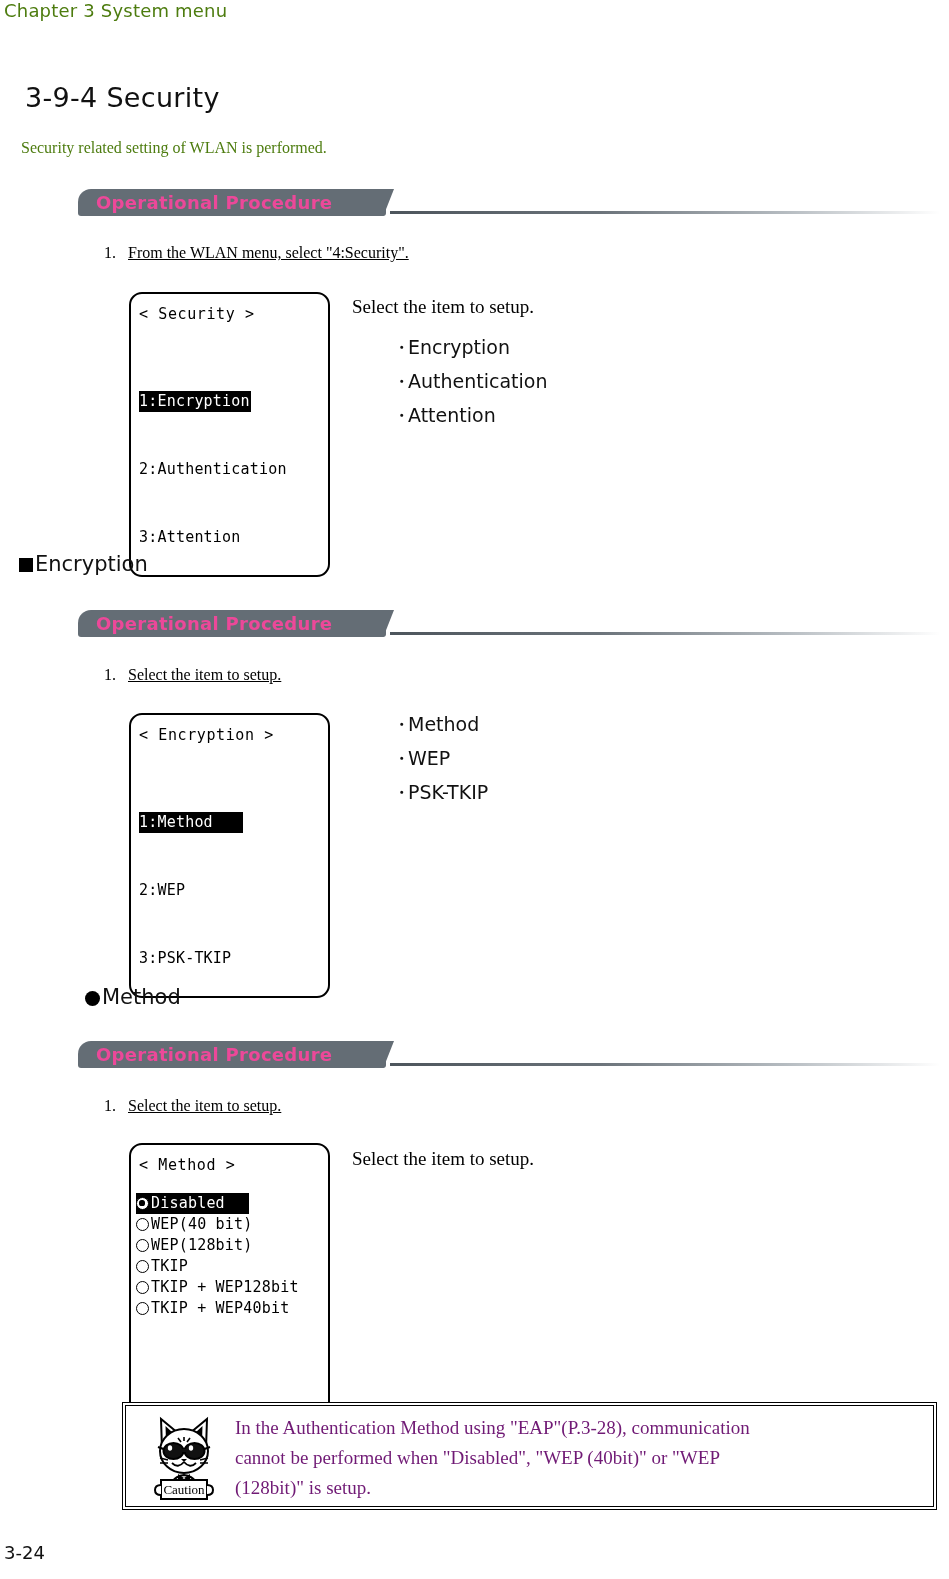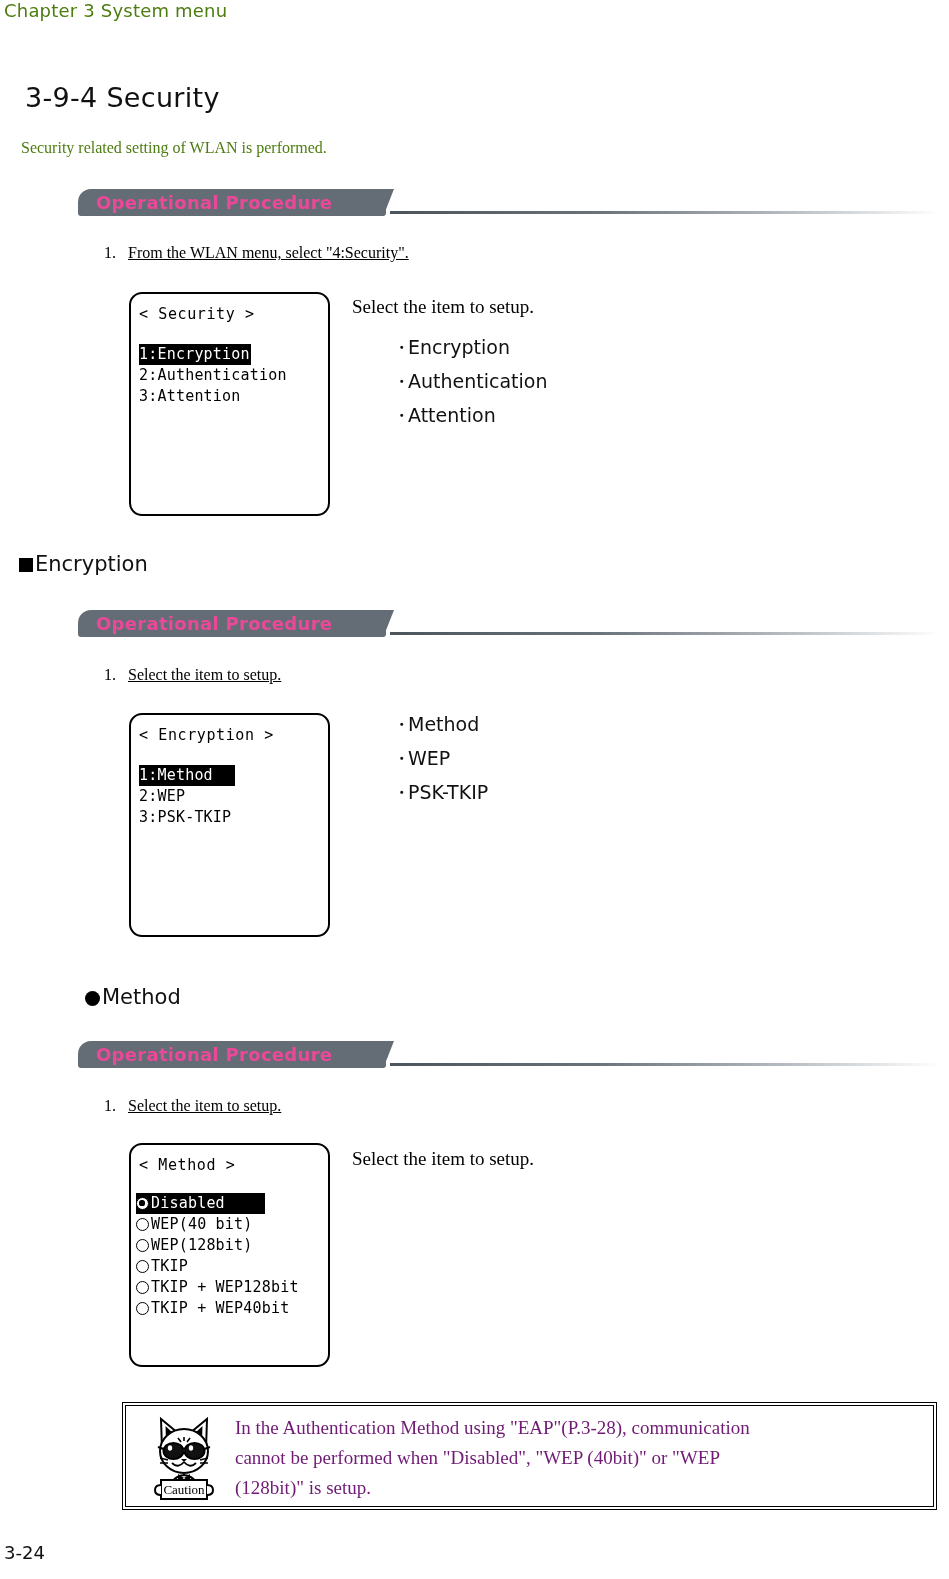--- a/index.html
+++ b/index.html
@@ -99,21 +99,21 @@
     font-size: 16px;
     white-space: nowrap;
     text-decoration: underline;
   }
   .step .num { display: inline-block; width: 24px; }
 
   
   .lcd {
     position: absolute;
     width: 201px;
-    height: 224px;
+    height: 285px;
     border: 2px solid #000000;
     border-radius: 13px;
     background: #ffffff;
     box-sizing: border-box;
   }
   .lcd-title {
     position: absolute;
     left: 8px;
     top: 11px;
     font-family: "DejaVu Sans Mono", monospace;
@@ -129,27 +129,28 @@
   }
   .lcd-row {
     font-family: "DejaVu Sans Mono", monospace;
     font-size: 15px;
     line-height: 21px;
     letter-spacing: 0.2px;
     white-space: nowrap;
     color: #000;
     display: block;
     width: max-content;
+    margin-top: 47px;
   }
   .lcd-row.hl {
     background: #000000;
     color: #ffffff;
   }
   .lcd-row.hl.pad1 { padding-right: 1px; }
-  .lcd-row.hl.pad2 { padding-right: 22px; }
+  .lcd-row.hl.pad2 { padding-right: 30px; }
 
   
   .lcd-opt {
     font-family: "DejaVu Sans Mono", monospace;
     font-size: 15px;
     line-height: 21px;
     letter-spacing: 0.2px;
     white-space: nowrap;
     display: flex;
     align-items: center;
@@ -172,21 +173,21 @@
     left: 2.4px;
     top: 2.4px;
     width: 5.2px;
     height: 5.2px;
     border-radius: 50%;
     background: #000;
   }
   .lcd-opt.hl {
     background: #000;
     color: #fff;
-    padding-right: 40px;
+    padding-right: 24px;
   }
 
   
   .caption {
     position: absolute;
     font-family: "Liberation Serif", serif;
     font-size: 19px;
     white-space: nowrap;
   }
   .bullets {

